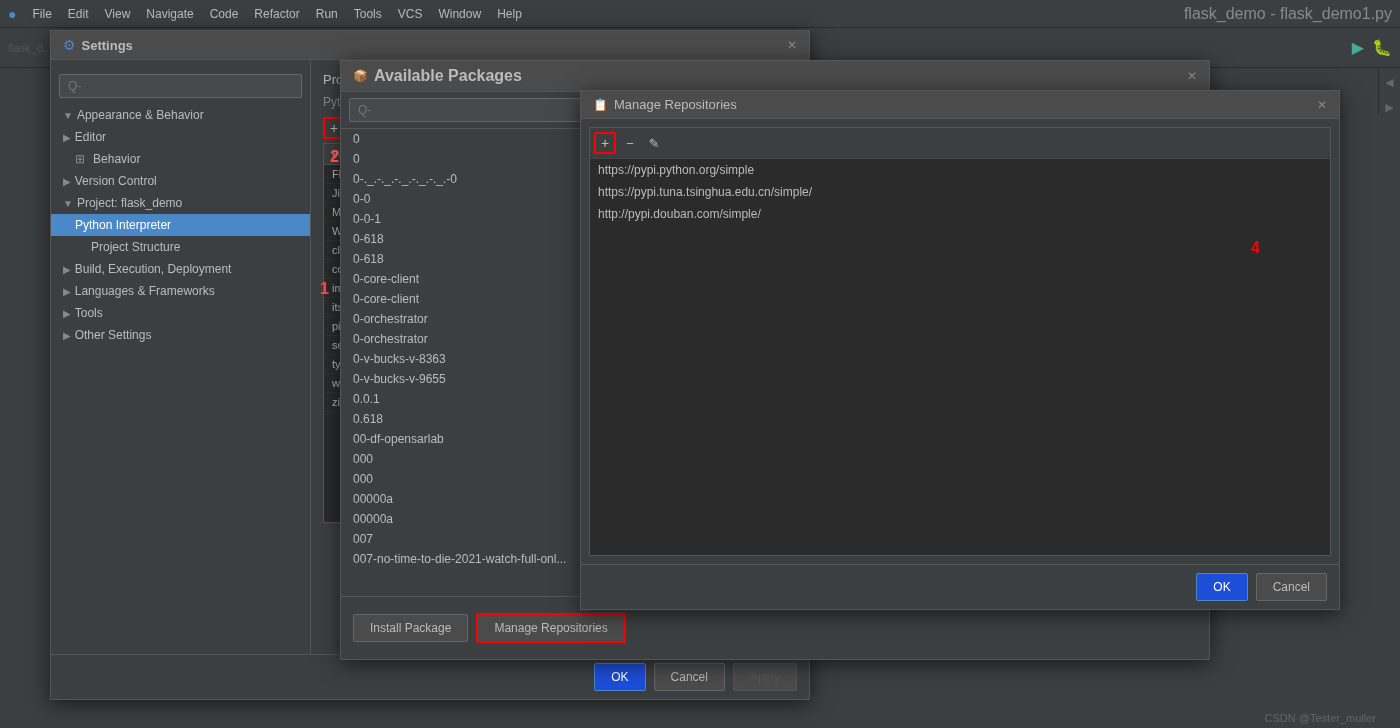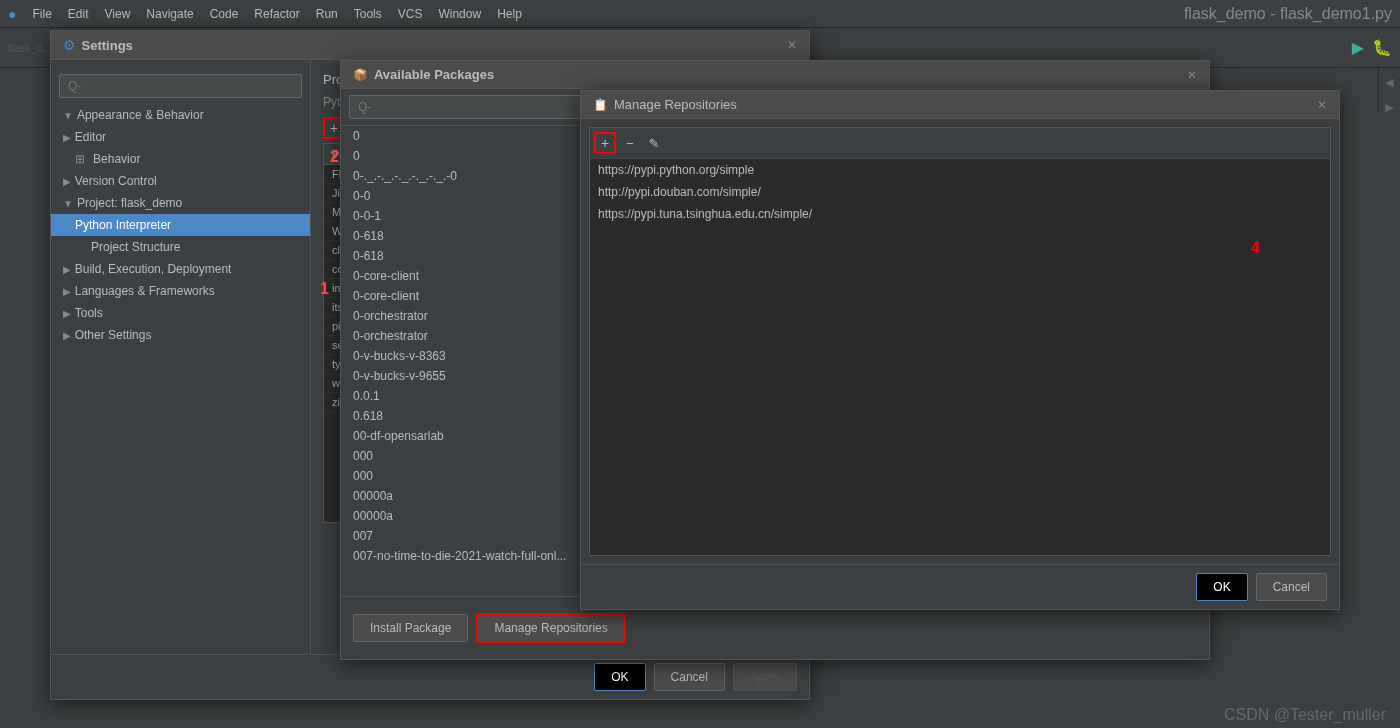--- a/index.html
+++ b/index.html
@@ -25,31 +25,31 @@
     .tree-item { padding: 4px 12px; cursor: pointer; display: flex; align-items: center; gap: 4px; font-size: 12px; color: #bbbbbb; }
     .tree-item.selected { background: #4a88c7; color: white; }
     .tree-item .chevron { font-size: 10px; color: #888; }
     .tree-item.parent { font-weight: normal; }
     .tree-child { padding-left: 24px; }
     .tree-grandchild { padding-left: 40px; }
     .settings-right { flex: 1; padding: 12px; overflow-y: auto; }
 
     .dialog-buttons { padding: 8px 12px; display: flex; justify-content: flex-end; gap: 8px; border-top: 1px solid #555; }
     .btn { padding: 6px 16px; font-size: 12px; border: 1px solid #666; cursor: pointer; border-radius: 2px; }
-    .btn-primary { background: #000000; color: white; border-color: #4a88c7; }
+    .btn-primary { background: #1d4ed8; color: white; border-color: #4a88c7; }
     .btn-secondary { background: #4b4b4b; color: #bbb; border-color: #666; }
     .btn-disabled { background: #4b4b4b; color: #555; border-color: #555; cursor: default; }
 
     
     .add-btn { width: 22px; height: 22px; background: transparent; border: 1px solid red; color: #bbb; display: inline-flex; align-items: center; justify-content: center; cursor: pointer; font-size: 14px; border-radius: 2px; }
 
     
     .avail-dialog { position: absolute; top: 60px; left: 340px; width: 870px; height: 600px; background: #3c3f41; border: 1px solid #555; box-shadow: 0 4px 20px rgba(0,0,0,0.6); display: flex; flex-direction: column; z-index: 200; }
     .avail-title-bar { background: #4b4b4b; padding: 6px 12px; display: flex; align-items: center; justify-content: space-between; border-bottom: 1px solid #555; }
-    .avail-title { font-size: 13px; color: #bbbbbb; font-weight: bold; }
+    .avail-title { font-size: 16px; color: #bbbbbb; font-weight: bold; }
     .avail-content { display: flex; flex: 1; overflow: hidden; }
     .avail-left { width: 580px; border-right: 1px solid #555; display: flex; flex-direction: column; }
     .avail-search { padding: 6px 8px; border-bottom: 1px solid #555; }
     .avail-search input { width: 100%; background: #45494a; border: 1px solid #666; color: #bbb; padding: 4px 28px 4px 8px; font-size: 12px; border-radius: 2px; outline: none; }
     .avail-list { flex: 1; overflow-y: auto; }
     .avail-item { padding: 3px 12px; display: flex; justify-content: space-between; align-items: center; cursor: pointer; }
     .avail-item-name { font-size: 12px; color: #bbb; }
     .avail-item-url { font-size: 11px; color: #666; }
     .avail-right { flex: 1; padding: 8px; }
     .avail-footer { padding: 16px 12px; border-top: 1px solid #555; display: flex; gap: 8px; align-items: center; }
@@ -70,21 +70,21 @@
     
     .red-border { border: 2px solid red !important; }
 
     
     ::-webkit-scrollbar { width: 8px; height: 8px; }
     ::-webkit-scrollbar-track { background: #3c3f41; }
     ::-webkit-scrollbar-thumb { background: #666; border-radius: 4px; }
 
     .icon-btn { width: 20px; height: 20px; background: transparent; border: none; color: #bbb; cursor: pointer; display: inline-flex; align-items: center; justify-content: center; font-size: 13px; border-radius: 2px; }
 
-    .watermark { position: absolute; bottom: 4px; right: 14px; font-size: 16px; color: #666; }
+    .watermark { position: absolute; bottom: 4px; right: 24px; font-size: 11px; color: #666; }
   </style>
 </head>
 <body>
 
 <div class="ide-bg">
 
   <div class="menu-bar">
     <span style="color:#4a88c7; font-size:14px; margin-right:8px;">●</span>
     <span class="menu-bar-item">File</span>
     <span class="menu-bar-item">Edit</span>
@@ -395,22 +395,22 @@
     <div class="manage-content">
       <div class="manage-left">
         <div class="manage-toolbar">
           <button class="add-btn red-border" title="Add repository">+</button>
           <button class="icon-btn">−</button>
           <button class="icon-btn">✎</button>
 
           <span style="position:absolute;left:670px;top:148px;color:red;font-size:16px;font-weight:bold;z-index:400;">4</span>
         </div>
         <div class="manage-item">https://pypi.python.org/simple</div>
+        <div class="manage-item">https://pypi.tuna.tsinghua.edu.cn/simple/</div>
         <div class="manage-item">http://pypi.douban.com/simple/</div>
-        <div class="manage-item">https://pypi.tuna.tsinghua.edu.cn/simple/</div>
       </div>
     </div>
 
     <div class="manage-footer">
       <button class="btn btn-primary">OK</button>
       <button class="btn btn-secondary">Cancel</button>
     </div>
   </div>
 
   <span class="annotation" style="top:280px;left:320px;">1</span>

